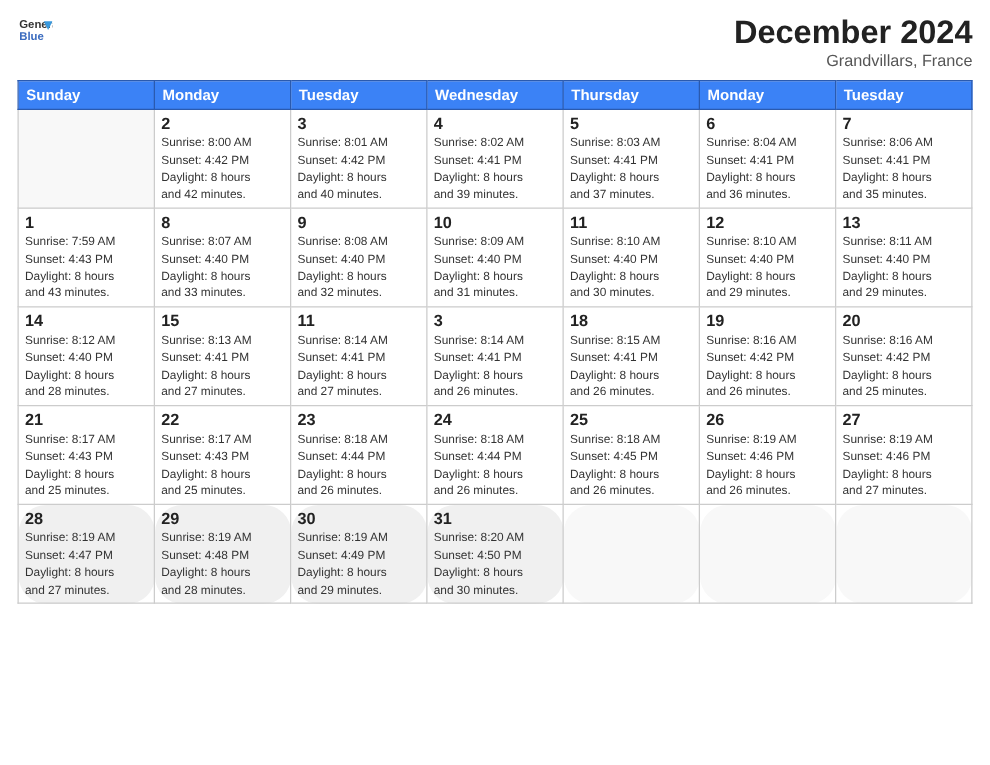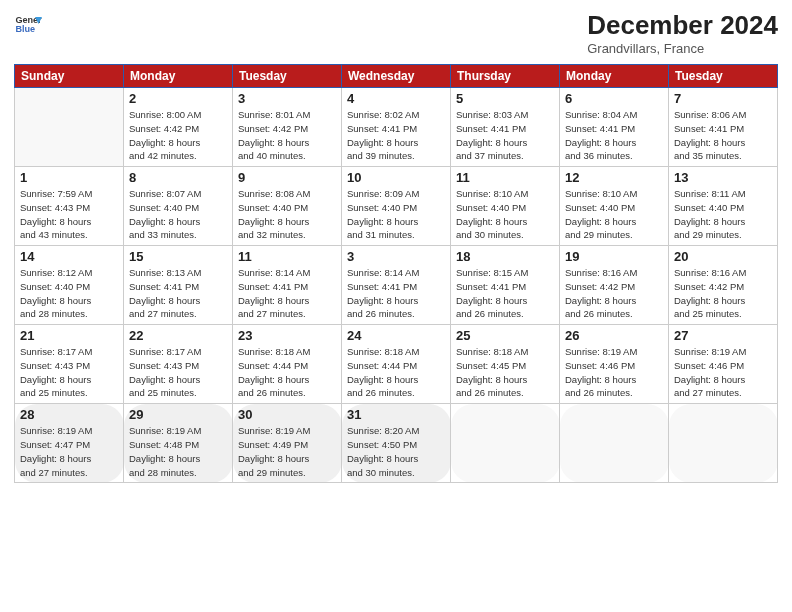--- a/index.html
+++ b/index.html
@@ -25,37 +25,38 @@
     .logo {
       display: flex;
       align-items: center;
       gap: 4px;
     }
     .logo-icon {
       width: 28px;
       height: 28px;
     }
     .title-block {
+      text-align: right;
     }
     .month-title {
       font-size: 26px;
       font-weight: bold;
       color: #222;
     }
     .location {
       font-size: 13px;
       color: #555;
     }
     .calendar {
       width: 100%;
       border-collapse: collapse;
       table-layout: fixed;
     }
     .calendar th {
-      background: #b91c1c;
+      background: #3b82f6;
       color: #fff;
       text-align: left;
       padding: 4px 6px;
       font-size: 12px;
       font-weight: bold;
       border: 1px solid #2a5aaf;
     }
     .calendar td {
       border: 1px solid #ccc;
       vertical-align: top;

